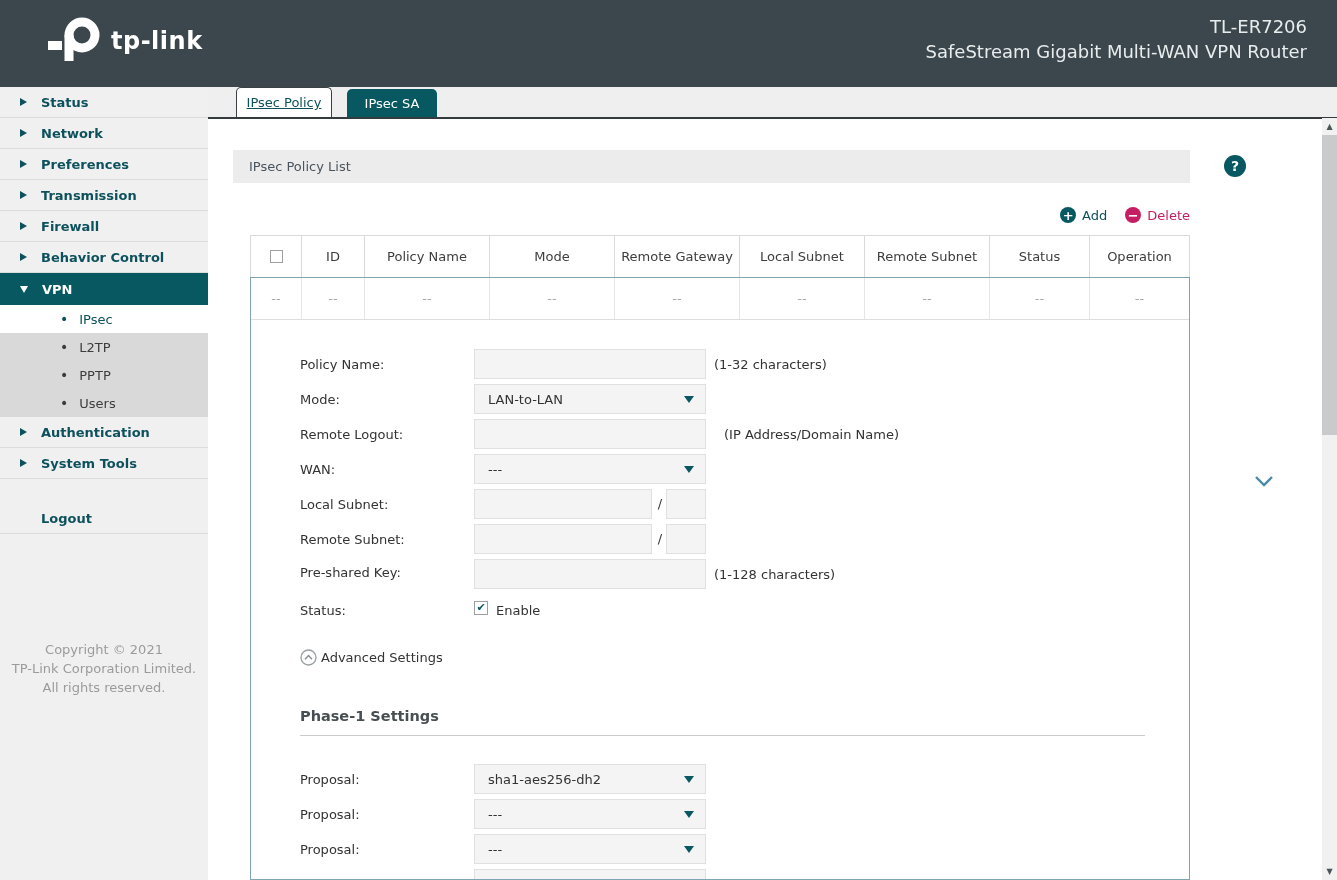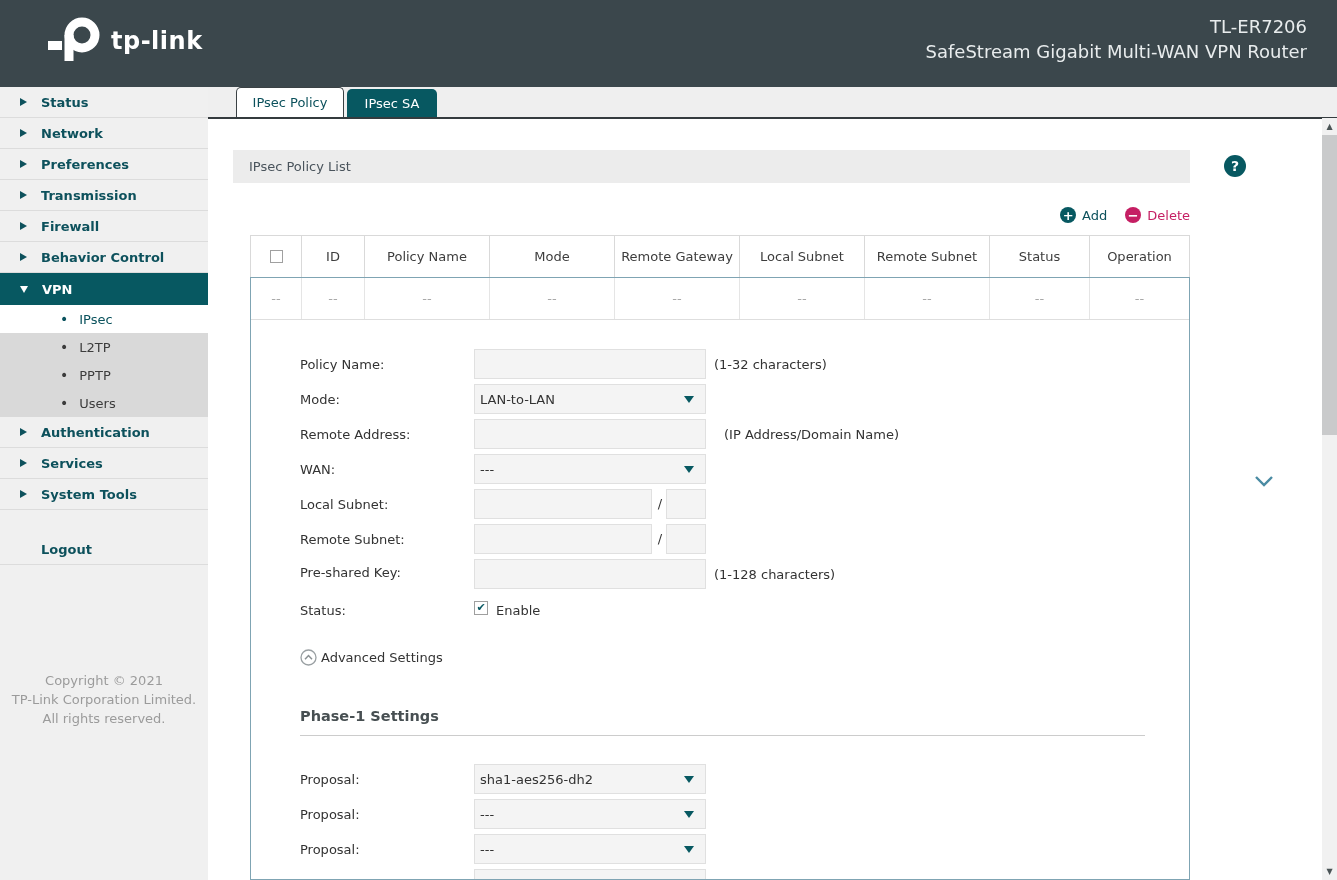--- a/index.html
+++ b/index.html
@@ -26,22 +26,22 @@
   .bullet{ font-size:14px; line-height:1; }
   .side-spacer{ height:24px; }
   .logout{ height:31px; border-bottom:1px solid #dcdcdc; display:flex; align-items:center;
            padding-left:41px; font-weight:bold; color:#0d515c; cursor:pointer; }
   .copyright{ margin-top:106px; text-align:center; color:#9b9b9b; line-height:19px; }
 
   
   .topstrip{ position:absolute; left:208px; top:87px; width:1129px; height:30px; background:#efefef; }
   .tab{ position:absolute; display:flex; align-items:center; justify-content:center;
         border-radius:5px 5px 0 0; cursor:pointer; }
-  .tab.active{ left:28px; top:0; width:108px; height:30px; background:#fff;
-               border:1px solid #3a4144; border-bottom:none; color:#0c515c; z-index:3; }
+  .tab.active{ left:28px; top:0; width:96px; height:30px; background:#fff;
+               border:1px solid #3a4144; border-bottom:none; color:#0c515c; z-index:3;text-decoration:underline; }
   .tab.inactive{ left:139px; top:2px; width:90px; height:28px; background:#075861; color:#fff; }
   .darkline{ position:absolute; left:208px; top:117px; width:1129px; height:2px; background:#343b3e; }
 
   
   .panel{ position:absolute; left:208px; top:119px; width:1114px; height:761px; background:#fff; }
   .section-bar{ position:absolute; left:25px; top:31px; width:957px; height:33px; background:#ececec;
                 display:flex; align-items:center; padding-left:16px; color:#4a545c; }
   .help{ position:absolute; left:1016px; top:36px; width:22px; height:22px; border-radius:50%;
          background:#075861; color:#fff; font-weight:bold; font-size:14px;
          display:flex; align-items:center; justify-content:center; cursor:pointer; }
@@ -66,21 +66,21 @@
   .expanded{ position:absolute; left:42px; top:158px; width:940px; height:603px;
              border:1px solid #7fa4b3; background:#fff; overflow:hidden; }
   .prow{ height:42px; display:flex; border-bottom:1px solid #dedede; }
   .td{ display:flex; align-items:center; justify-content:center; border-right:1px solid #e5e5e5; color:#a9a9a9; }
   .td:last-child{ border-right:none; }
 
   
   .fld-label{ position:absolute; left:49px; width:170px; color:#333; }
   .ctrl{ position:absolute; left:223px; width:232px; height:30px; background:#f4f4f4; border:1px solid #e0e0e0; }
   input.ctrl{ padding:0 8px; font:inherit; color:#333; outline:none; }
-  .sel{ display:flex; align-items:center; padding-left:5px; cursor:pointer; color:#333; }
+  .sel{ display:flex; align-items:center; padding-left:13px; cursor:pointer; color:#333; }
   .sel-arrow{ position:absolute; right:11px; top:11px; width:0; height:0;
               border-top:7px solid #075861; border-left:5px solid transparent; border-right:5px solid transparent; }
   .hint{ position:absolute; left:463px; color:#333; }
   .slash{ position:absolute; left:404px; width:10px; text-align:center; color:#333; }
   .ctrl.sub-main{ width:178px; }
   .ctrl.sub-mask{ left:415px; width:40px; }
   .checkbox{ position:absolute; left:223px; width:14px; height:14px; background:#fff;
              border:1px solid #9f9f9f; cursor:pointer; position:absolute;
              display:flex; align-items:center; justify-content:center; }
   .checkbox .mark{ color:#0a5a64; font-size:11px; line-height:1; margin-top:-1px; }
@@ -164,24 +164,20 @@
         <span class="bullet">•</span>
         <span>Users</span>
       </div>
     </div>
     <div class="side-item">
       <span class="tri-r"></span>
       <span>Authentication</span>
     </div>
     <div class="side-item">
       <span class="tri-r"></span>
-      <span>Services</span>
-    </div>
-    <div class="side-item">
-      <span class="tri-r"></span>
       <span>System Tools</span>
     </div>
     <div class="side-spacer"></div>
     <div class="logout">Logout</div>
     <div class="copyright">
       <div>Copyright © 2021</div>
       <div>TP-Link Corporation Limited.</div>
       <div>All rights reserved.</div>
     </div>
   </div>
@@ -239,21 +235,21 @@
       <div class="fld-label" style="top:79px;">Policy Name:</div>
       <input class="ctrl" style="top: 71px;" value="">
       <div class="hint" style="top:79px;">(1-32 characters)</div>
 
       <div class="fld-label" style="top:114px;">Mode:</div>
       <div class="ctrl sel" style="top:106px;">
         <span>LAN-to-LAN</span>
         <span class="sel-arrow"></span>
       </div>
 
-      <div class="fld-label" style="top:149px;">Remote Address:</div>
+      <div class="fld-label" style="top:149px;">Remote Logout:</div>
       <input class="ctrl" style="top: 141px;" value="">
       <div class="hint" style="top:149px;margin-left:10px;">(IP Address/Domain Name)</div>
 
       <div class="fld-label" style="top:184px;">WAN:</div>
       <div class="ctrl sel" style="top:176px;">
         <span>---</span>
         <span class="sel-arrow"></span>
       </div>
 
       <div class="fld-label" style="top:219px;">Local Subnet:</div>

